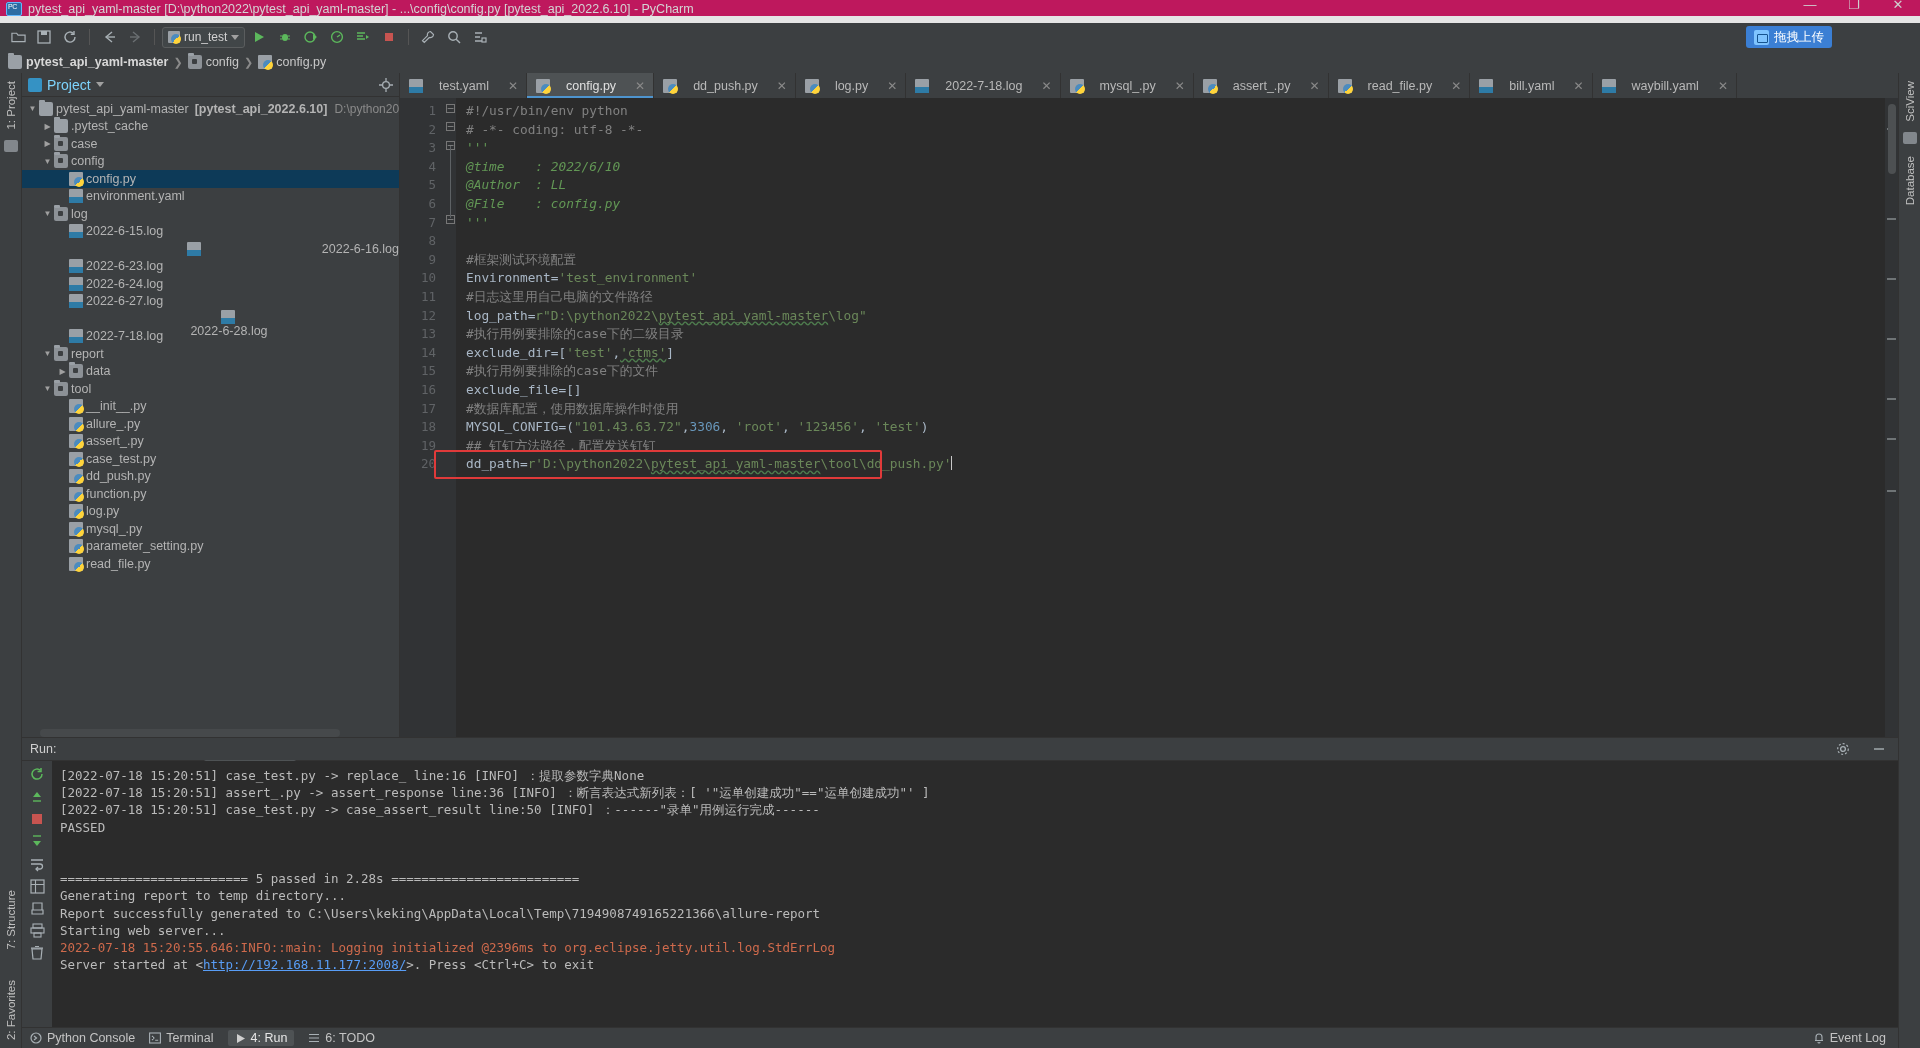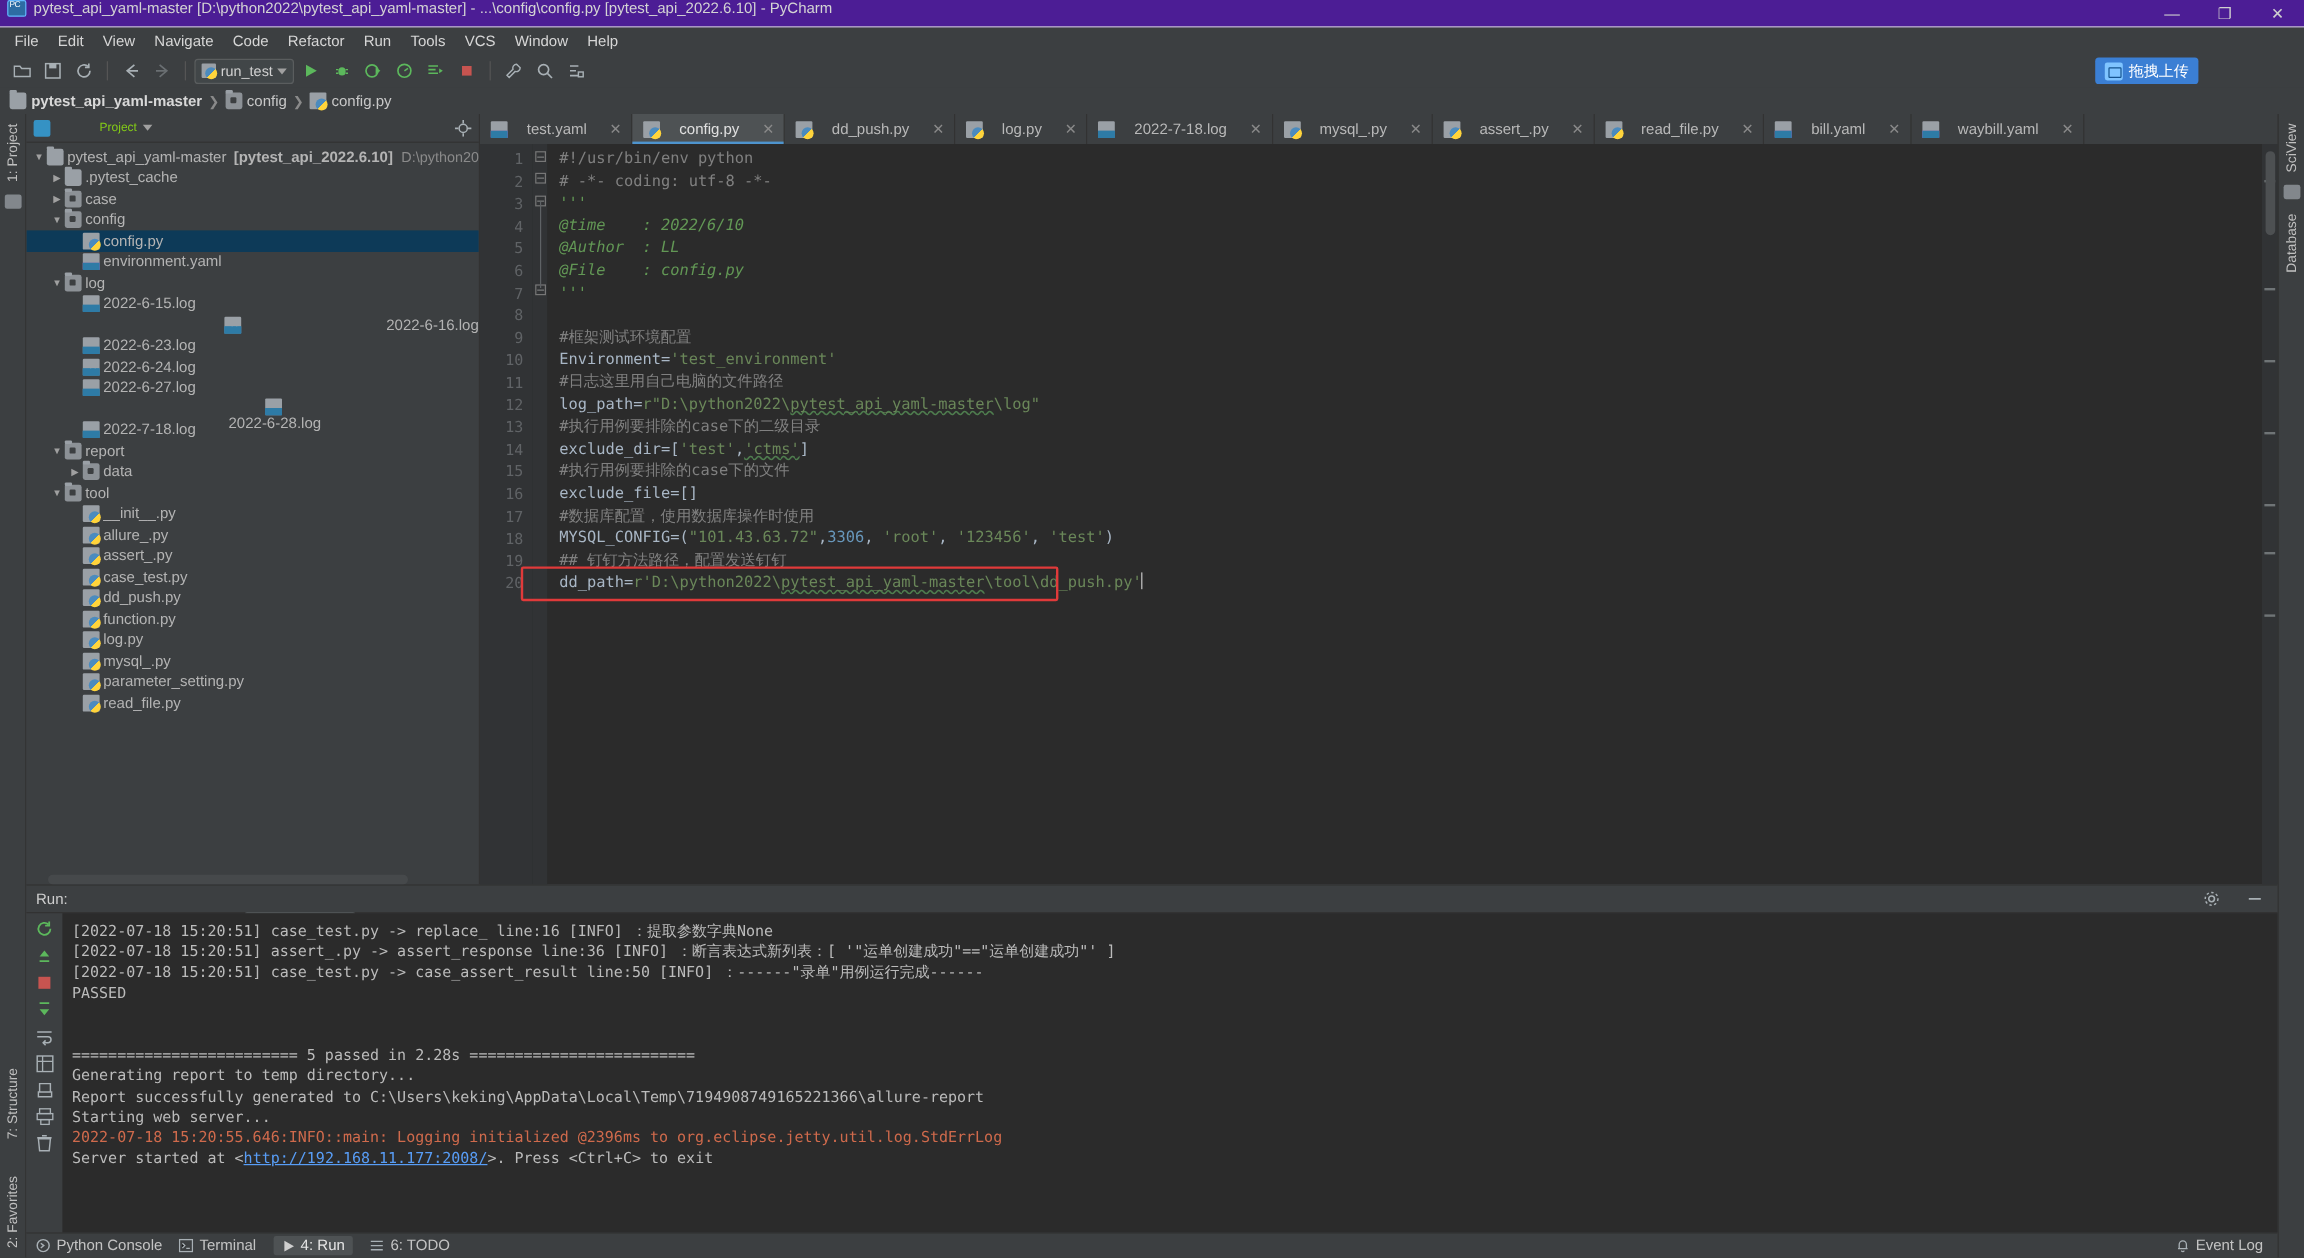--- a/index.html
+++ b/index.html
@@ -8,22 +8,22 @@
     background: #3c3f41;
     font-family: "Liberation Sans", sans-serif;
     font-size: 12.5px;
     color: #bbbbbb;
     overflow: hidden;
   }
   .app { position: relative; width: 1920px; height: 1048px; display: flex; flex-direction: column; }
 
   
   .titlebar {
-    height: 23px; background: #4c1d95; display: flex; align-items: flex-start;
-    border-bottom: 1px solid #e5e5e5; flex: 0 0 23px;
+    height: 23px; background: #be185d; display: flex; align-items: flex-end;
+    border-bottom: 7px solid #e5e5e5; flex: 0 0 23px;
   }
   .tb-logo {
     width: 16px; height: 14px; margin: 0 6px 0 6px; background: #2d6ca3;
     border: 1px solid #63b8ff; border-radius: 2px; position: relative; flex: none;
   }
   .tb-logo::after{content:"PC";position:absolute;left:1px;top:0px;font-size:7px;color:#fff;letter-spacing:-0.5px;}
   .tb-title { font-size: 12.5px; color: #d4d4d4; white-space: nowrap; }
   .tb-spacer { flex: 1 1 auto; }
   .winbtn { width: 44px; height: 23px; display:flex; align-items:center; justify-content:center; color:#cfcfcf; font-size:13px;}
 
@@ -62,21 +62,21 @@
 
   
   .rightrail{width:22px;background:#3c3f41;border-left:1px solid #323232;display:flex;flex-direction:column;align-items:center;padding-top:8px;flex:none;}
 
   .centercol{flex:1 1 auto;display:flex;flex-direction:column;min-width:0;}
   .editorrow{flex:1 1 auto;display:flex;min-height:0;}
 
   
   .project{width:378px;background:#3c3f41;display:flex;flex-direction:column;border-right:1px solid #323232;flex:none;}
   .proj-head{height:24px;display:flex;align-items:center;padding:0 6px;gap:5px;border-bottom:1px solid #323232;}
-  .proj-title{font-size:10px;color:#84cc16;margin-left:36px;}
+  .proj-title{font-size:14px;color:#7dd3fc;}
   .proj-head .sp{flex:1 1 auto;}
   .tree{flex:1 1 auto;overflow:hidden;padding-top:3px;position:relative;}
   .row{height:17.5px;display:flex;align-items:center;font-size:12.5px;color:#b4b4b4;white-space:nowrap;padding-left:4px;}
   .row.sel{background:#0d3a58;}
   .row .arrow{width:13px;text-align:center;color:#a0a0a0;font-size:8px;flex:none;}
   .row .label{margin-left:3px;}
   .row .dim{color:#8a8a8a;margin-left:7px;font-size:12px;}
   .ic{width:14px;height:14px;flex:none;position:relative;display:inline-block;}
   .ic-folder{background:#9aa0a6;border-radius:1px 2px 2px 2px;}
   .ic-folder::before{content:"";position:absolute;left:0;top:-2px;width:6px;height:3px;background:#9aa0a6;border-radius:1px;}
@@ -153,33 +153,20 @@
 
   <div class="titlebar">
     <div class="tb-logo"></div>
     <div class="tb-title">pytest_api_yaml-master [D:\python2022\pytest_api_yaml-master] - ...\config\config.py [pytest_api_2022.6.10] - PyCharm</div>
     <div class="tb-spacer"></div>
     <div class="winbtn">—</div>
     <div class="winbtn">❐</div>
     <div class="winbtn close">✕</div>
   </div>
 
-  <div class="menubar">
-    <div class="mi">File</div>
-    <div class="mi">Edit</div>
-    <div class="mi">View</div>
-    <div class="mi">Navigate</div>
-    <div class="mi">Code</div>
-    <div class="mi">Refactor</div>
-    <div class="mi">Run</div>
-    <div class="mi">Tools</div>
-    <div class="mi">VCS</div>
-    <div class="mi">Window</div>
-    <div class="mi">Help</div>
-  </div>
 
   <div class="toolbar">
     <div class="tbtn">
       <svg width="15" height="14" viewBox="0 0 16 14">
           <path d="M1 3h5l1.5 2H15v7H1z" fill="none" stroke="#a8b0b5" stroke-width="1.3"></path>
         </svg>
     </div>
     <div class="tbtn">
       <svg width="14" height="14" viewBox="0 0 14 14">
           <rect x="1" y="1" width="12" height="12" fill="none" stroke="#a8b0b5" stroke-width="1.3"></rect>

